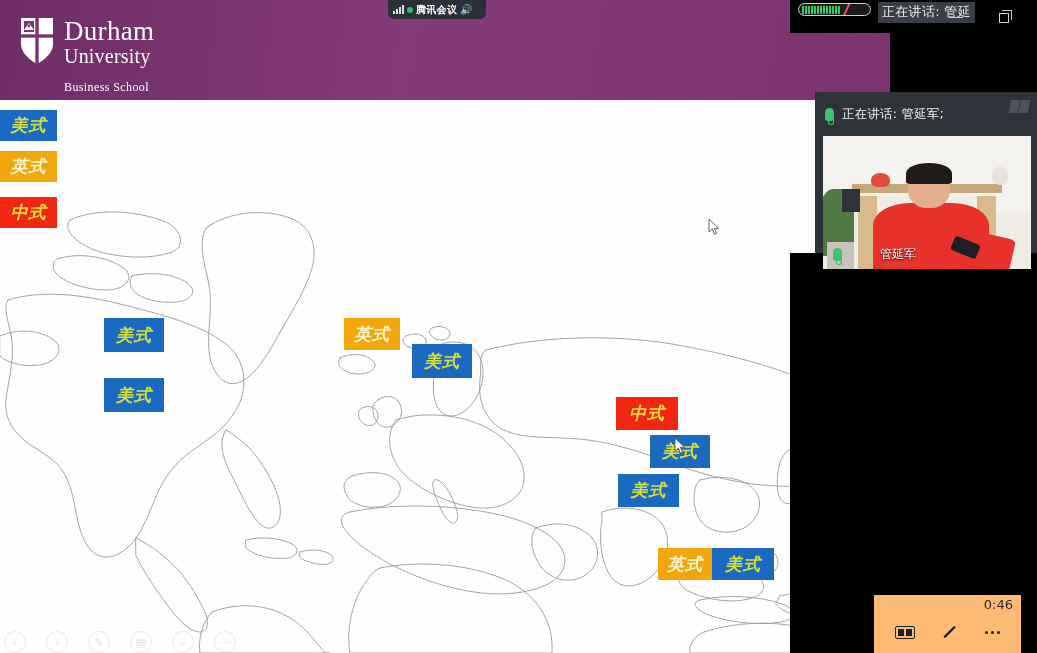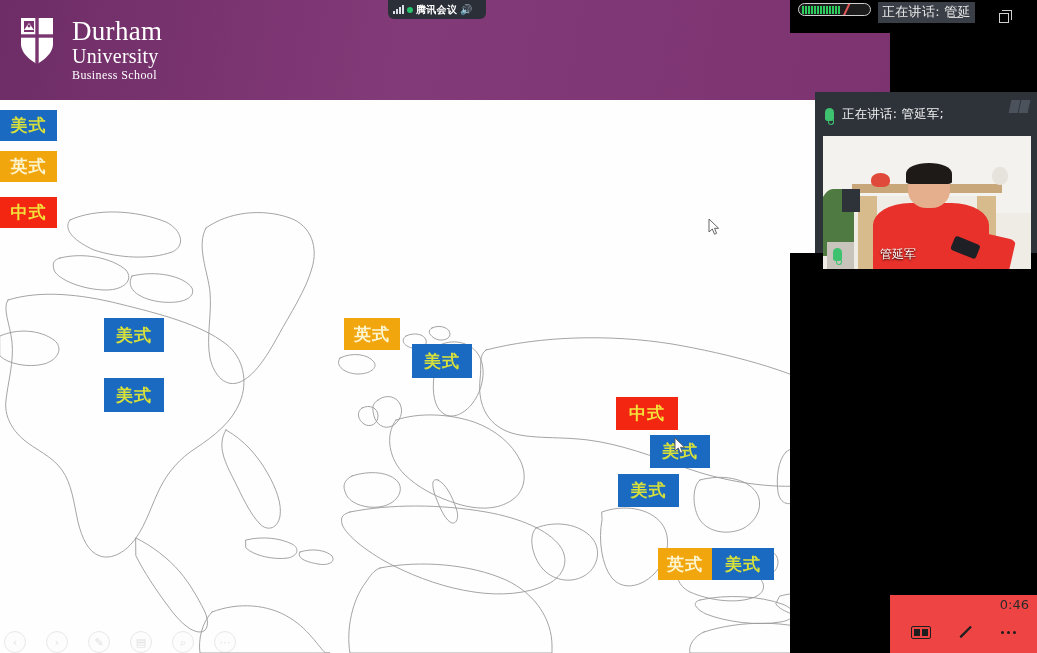--- a/index.html
+++ b/index.html
@@ -12,46 +12,46 @@
   #slide { position:absolute; left:0; top:0; width:893px; height:653px;
     background:#fdfdfd; overflow:hidden; }
 
   
   #header { position:absolute; left:0; top:0; width:893px; height:100px;
     background:#7a3470; overflow:hidden; }
   #header::after { content:""; position:absolute; inset:0;
     background:linear-gradient(100deg,#6e2d66 0%,#833a78 45%,#7c3370 100%); }
 
   #logo { position:absolute; left:18px; top:16px; width:200px; height:72px;
-    z-index:3; display:flex; align-items:flex-start; gap:16px; }
+    z-index:3; display:flex; align-items:flex-start; gap:8px; }
   #shield { width:38px; height:50px; flex:none; position:relative; }
   #logo-text { color:#fff; font-family:"Liberation Serif", serif;
     line-height:1; padding-top:2px; }
   #logo-text .l1 { font-size:27px; letter-spacing:.3px; display:block; }
   #logo-text .l2 { font-size:20px; letter-spacing:.2px; display:block; margin-top:1px;}
-  #logo-text .l3 { font-size:12px; letter-spacing:.4px; display:block; margin-top:3px;}
+  #logo-text .l3 { font-size:12px; letter-spacing:.4px; display:block; margin-top:15px;}
 
   #slide-title { position:absolute; left:230px; top:6px; width:500px;
     text-align:center; z-index:3; color:#f0c24a;
     font-family:"DejaVu Sans", sans-serif; font-size:31px; font-weight:bold;
     line-height:1.38; letter-spacing:1px;
     text-shadow:0 1px 2px rgba(60,10,50,.55); }
 
   
   #map-wrap { position:absolute; left:0; top:100px; width:893px; height:553px;
     background:#fefefe; }
   #worldmap { position:absolute; left:0; top:0; width:893px; height:553px; }
   #worldmap path, #worldmap polyline { fill:none; stroke:#9a9a9a;
     stroke-width:.9; stroke-linejoin:round; stroke-linecap:round; }
 
   
   .tag { position:absolute; display:flex; align-items:center;
     justify-content:center; font-family:"DejaVu Sans", sans-serif;
     font-size:17px; font-weight:bold; letter-spacing:1px;
-    color:#d7e03a; white-space:nowrap; }
+    color:#d7e03a; white-space:nowrap;font-style:italic; }
   .tag.us { background:#1b6ac1; }
   .tag.uk { background:#f2a60e; }
   .tag.cn { background:#f22611; color:#f3e23a; }
   .tag.uk { color:#fdf5cf; }
 
   
   .legend-tag { position:absolute; left:0; width:57px; height:31px;
     font-size:17px; }
 
   
@@ -159,22 +159,22 @@
     background:#e8312a; border-radius:40% 10% 10% 30%; transform:rotate(13deg); }
   .vcuff { position:absolute; left:62%; top:78%; width:13%; height:11%;
     background:#1f1f26; transform:rotate(22deg); border-radius:3px; }
 
   #vp-name { position:absolute; left:6px; bottom:4px; display:flex;
     align-items:center; gap:6px; padding:2px 6px 2px 4px; }
   #vp-name .t { color:#fff; font-size:12px;
     font-family:"DejaVu Sans",sans-serif; text-shadow:0 1px 2px #000;margin-left:32px; }
 
   
-  #ctrl-strip { position:absolute; right:0; bottom:0; width:147px; height:58px;
-    background:#ef4444; z-index:52; }
+  #ctrl-strip { position:absolute; right:16px; bottom:0; width:147px; height:58px;
+    background:#fdba74; z-index:52; }
   #timer { position:absolute; right:8px; top:2px; color:#2a2a2a; font-size:13px;
     font-family:"DejaVu Sans",sans-serif; }
   #ctrl-icons { position:absolute; left:0; bottom:8px; width:100%; height:26px;
     display:flex; align-items:center; justify-content:space-around; padding:0 8px; }
   .cicon { color:#171717; }
   .gal { width:20px; height:13px; border:1.4px solid #1e1e1e; border-radius:2px;
     position:relative; }
   .gal::before { content:""; position:absolute; left:2px; top:2px; width:6px;
     height:7px; background:#1e1e1e; }
   .gal::after { content:""; position:absolute; left:10px; top:2px; width:6px;

